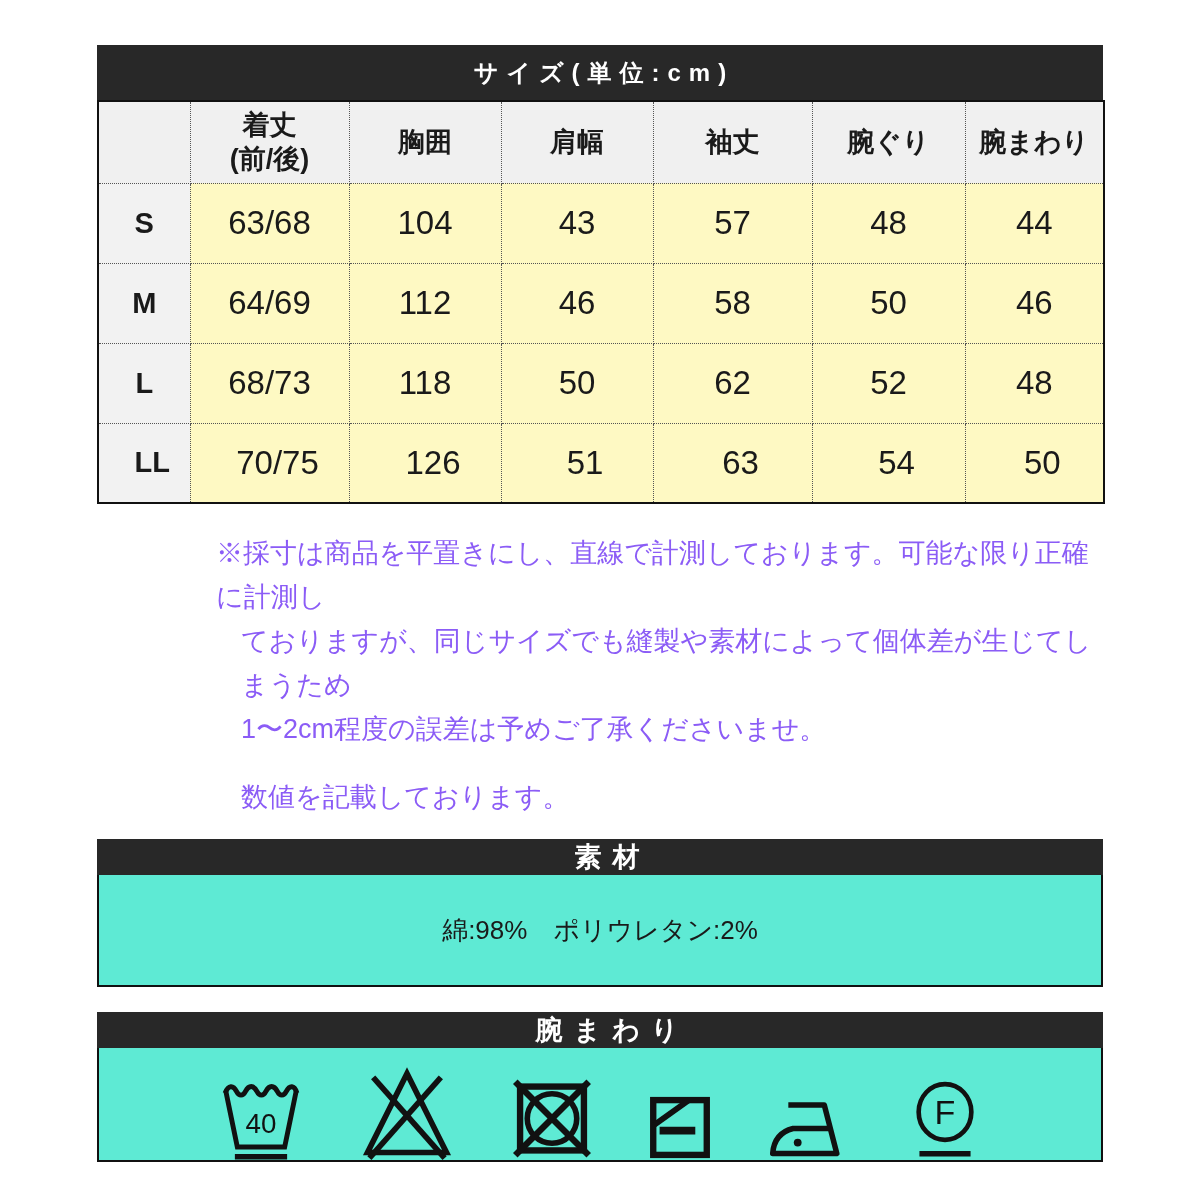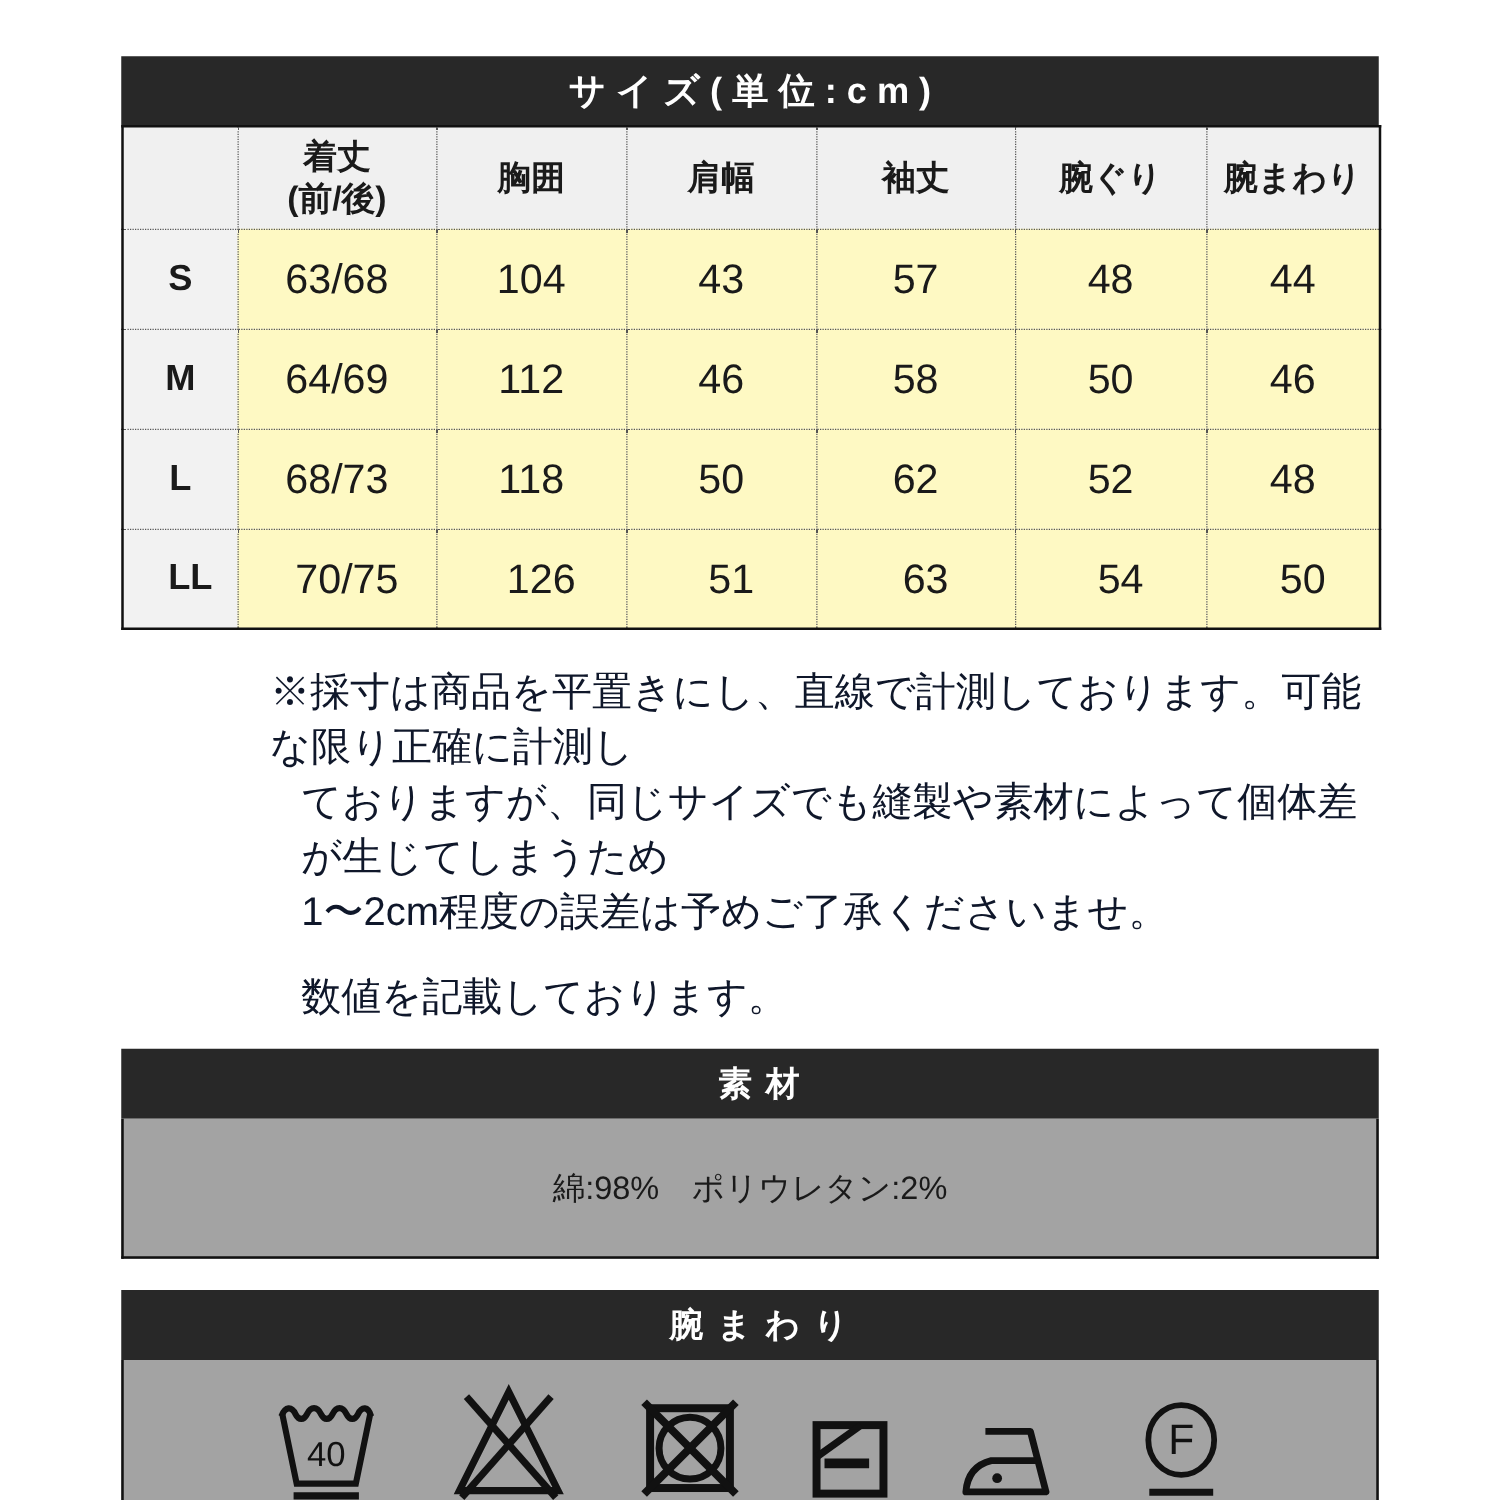--- a/index.html
+++ b/index.html
@@ -5,23 +5,23 @@
   * { margin: 0; padding: 0; box-sizing: border-box; }
   html, body { width: 1200px; height: 1200px; background: #ffffff; overflow: hidden; }
   body { font-family: "Liberation Sans", sans-serif; color: #1a1a1a; }
 
   .content { width: 1006px; margin: 0 auto; }
 
   
   .bar {
     height: 55px; background: #282828; color: #ffffff;
     display: flex; align-items: center; justify-content: center;
-    font-weight: bold; font-size: 29px; letter-spacing: 8px; padding-left: 8px;
-  }
-  .bar.small { height: 56px; font-size: 27px; letter-spacing: 11px; padding-left: 25px; font-family: Liberation Mono, monospace; }
+    font-weight: bold; font-size: 24px; letter-spacing: 8px; padding-left: 8px;
+  }
+  .bar.small { height: 36px; font-size: 27px; letter-spacing: 11px; padding-left: 25px; font-family: Liberation Mono, monospace; }
 
   
   .table-section { margin-top: 45px; }
   table.size-table {
     width: 100%; border-collapse: collapse; table-layout: fixed;
     border: 2px solid #111;
   }
   .size-table th, .size-table td {
     border: 1px dotted #555; text-align: center; vertical-align: middle;
   }
@@ -37,28 +37,28 @@
 
   col.c-size { width: 92px; }
   col.c-length { width: 159px; }
   col.c-chest { width: 152px; }
   col.c-shoulder { width: 152px; }
   col.c-sleeve { width: 159px; }
   col.c-armhole { width: 153px; }
   col.c-armwidth { width: 139px; }
 
   
-  .notes { margin: 27px 0 0 119px; font-size: 32px; line-height: 44px; color: #0f172a; }
+  .notes { margin: 27px 0 0 119px; font-size: 27px; line-height: 44px; color: #8b5cf6; }
   .note + .note { margin-top: 24px; }
   .note-line.rest { padding-left: 25px; }
 
   
   .panel-material { margin-top: 20px; }
   .panel-care { margin-top: 25px; }
-  .panel-body { border: 2px solid #111; border-top: none; background: #a3a3a3; }
+  .panel-body { border: 2px solid #111; border-top: none; background: #5eead4; }
   .material-body {
     height: 112px; display: flex; align-items: center; justify-content: center;
     font-size: 26px; white-space: pre;
   }
   .care-body {
     height: 114px; display: flex; align-items: flex-end; justify-content: center;
     gap: 56px; 
   }
   .care-icon svg { display: block; }
   .stroke { stroke: #111; fill: none; }

